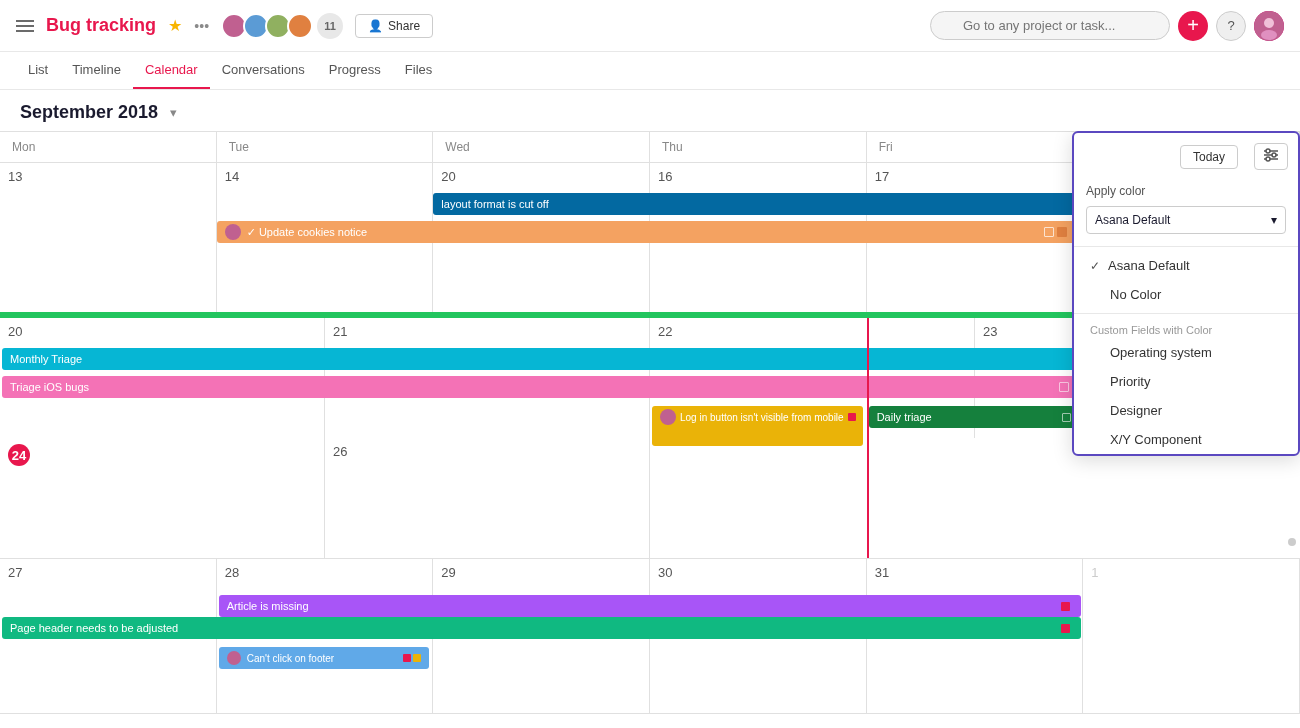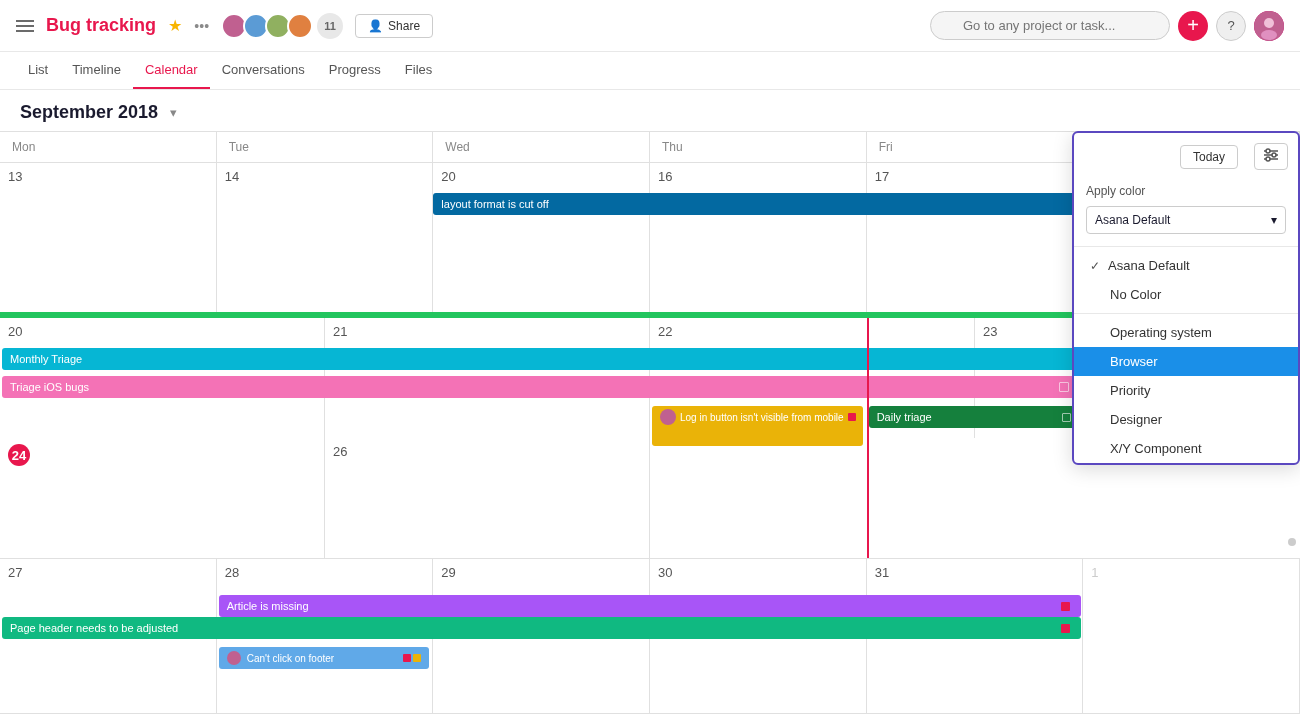--- a/index.html
+++ b/index.html
@@ -134,20 +134,28 @@
         <div class="day-cell"><span class="day-num">14</span></div>
         <div class="day-cell"><span class="day-num">20</span></div>
         <div class="day-cell"><span class="day-num">16</span></div>
         <div class="day-cell"><span class="day-num">17</span></div>
         <div class="day-cell"><span class="day-num" style="color:#ccc;">9</span></div>
 
         <div class="event-bar" style="background:#0369a1; left:calc(2/6*100%); width:calc(4/6*100% - 4px); top:30px;">
           <span>layout format is cut off</span>
         </div>
 
+        <div class="event-bar" style="background:#f4a261; left:calc(1/6*100%); width:calc(4/6*100% - 4px); top:58px;">
+          <div style="width:16px;height:16px;border-radius:50%;background:#c06090;flex-shrink:0;"></div>
+          <span style="flex:1;">✓ Update cookies notice</span>
+          <div style="display:flex;gap:3px;margin-right:4px;">
+            <div style="width:10px;height:10px;border:1.5px solid rgba(255,255,255,0.7);border-radius:1px;background:transparent;"></div>
+            <div style="width:10px;height:10px;background:#e08040;border-radius:1px;"></div>
+          </div>
+        </div>
       </div>
 
       <div style="display:grid; grid-template-columns:repeat(4,1fr); position:relative; min-height:170px; border-bottom:1px solid #e0e0e0;">
         <div class="day-cell"><span class="day-num">20</span></div>
         <div class="day-cell"><span class="day-num">21</span></div>
         <div class="day-cell"><span class="day-num">22</span></div>
         <div class="day-cell"><span class="day-num">23</span></div>
         <div class="day-cell">
           <span class="day-num today">24</span>
         </div>
@@ -243,30 +251,27 @@
           <span>Asana Default</span>
         </div>
 
         <div class="dropdown-item">
           <span style="width:12px;"></span>
           <span>No Color</span>
         </div>
 
         <hr class="dropdown-divider">
 
+        <div class="dropdown-section-label">Custom Fields with Color</div>
 
         <div class="dropdown-item">
           <span style="width:12px;"></span>
           <span>Operating system</span>
         </div>
 
-        <div class="dropdown-item selected">
-          <span style="width:12px;"></span>
-          <span>Browser</span>
-        </div>
 
         <div class="dropdown-item">
           <span style="width:12px;"></span>
           <span>Priority</span>
         </div>
 
         <div class="dropdown-item">
           <span style="width:12px;"></span>
           <span>Designer</span>
         </div>

